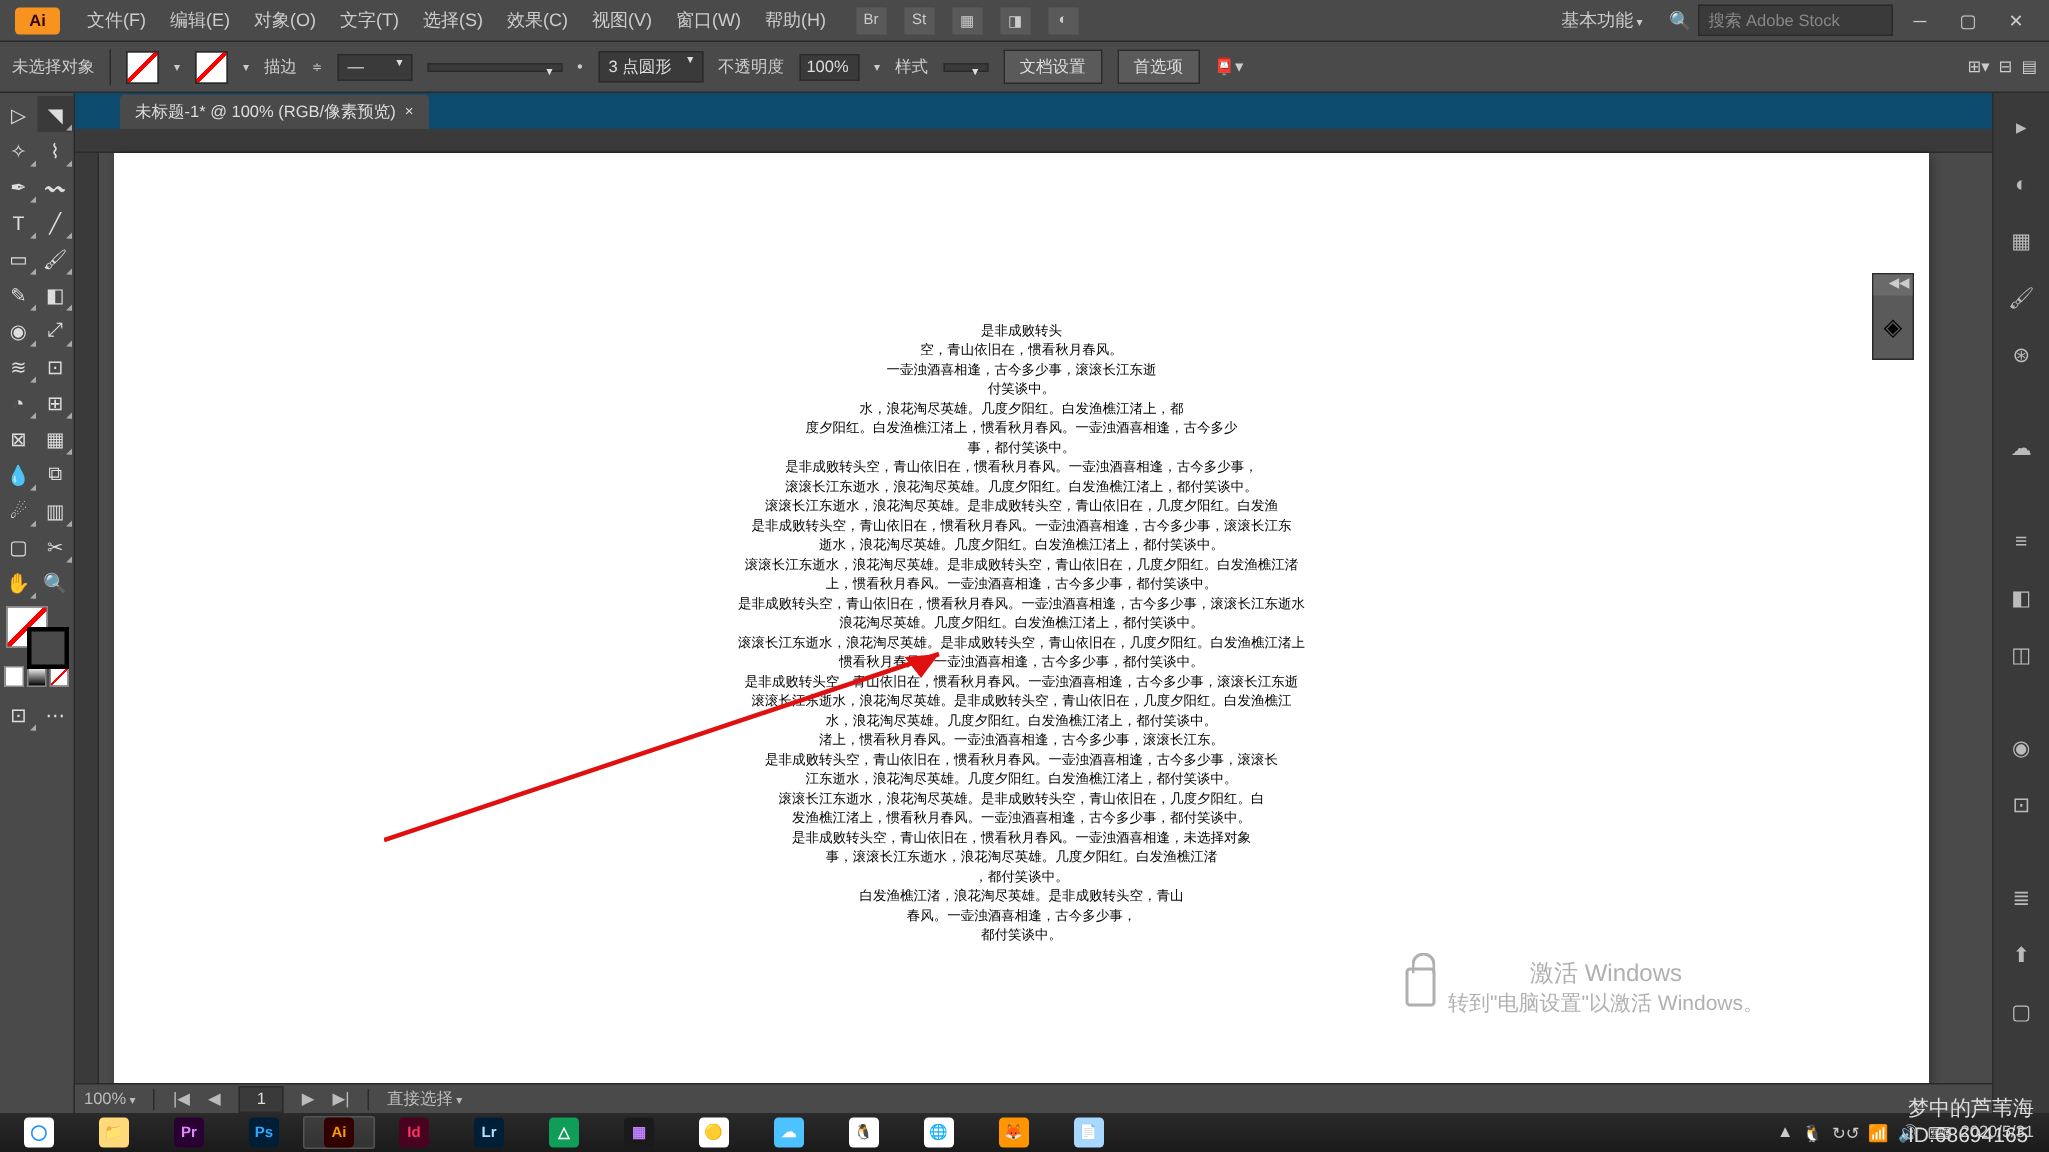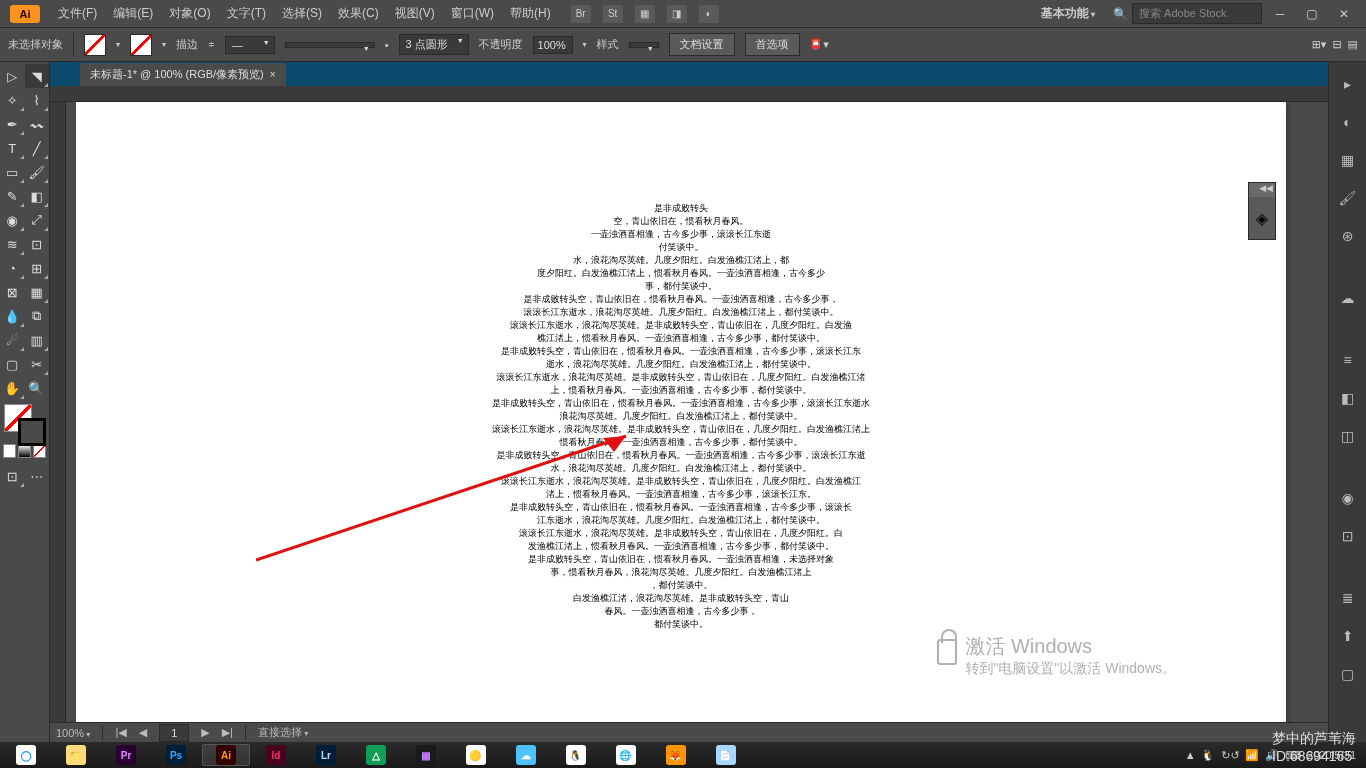--- a/index.html
+++ b/index.html
@@ -5,21 +5,21 @@
 * { margin: 0; padding: 0; box-sizing: border-box; font-family: "Microsoft YaHei", sans-serif; }
 body { background: #4a4a4a; width: 1366px; height: 768px; overflow: hidden; position: relative; }
 
 
 .menubar { height: 28px; background: #4a4a4a; display: flex; align-items: center; color: #ccc; font-size: 12px; border-bottom: 1px solid #2a2a2a; }
 .app-icon { width: 30px; height: 18px; background: #f7931e; color: #330000; font-weight: bold; display: flex; align-items: center; justify-content: center; margin: 0 10px; border-radius: 3px; font-size: 11px; }
 .menu-item { padding: 0 8px; cursor: pointer; }
 .menubar-icons { display: flex; align-items: center; gap: 12px; margin-left: 12px; }
 .mb-icon { width: 20px; height: 18px; background: #5a5a5a; display: flex; align-items: center; justify-content: center; font-size: 10px; color: #ccc; }
 .menubar-right { margin-left: auto; display: flex; align-items: center; gap: 4px; margin-right: 8px; }
-.basic-fn { padding: 2px 8px; margin-right: 6px; font-weight: bold; }
+.basic-fn { padding: 2px 8px; margin-right: 6px; }
 .search-box { background: #3a3a3a; border: 1px solid #2a2a2a; padding: 2px 6px; font-size: 11px; color: #888; width: 130px; }
 .win-btn { width: 28px; height: 18px; color: #ccc; display: flex; align-items: center; justify-content: center; cursor: pointer; }
 
 
 .controlbar { height: 34px; background: #4a4a4a; display: flex; align-items: center; color: #ccc; font-size: 11px; padding: 0 8px; gap: 10px; border-bottom: 1px solid #2a2a2a; }
 .ctrl-swatch { width: 22px; height: 22px; border: 1px solid #2a2a2a; background: linear-gradient(135deg, #fff 0%, #fff 45%, #f00 45%, #f00 55%, #fff 55%); }
 .ctrl-sep { width: 1px; height: 24px; background: #2a2a2a; }
 .ctrl-input { background: #3a3a3a; border: 1px solid #2a2a2a; color: #ddd; padding: 2px 4px; font-size: 11px; }
 .ctrl-drop { background: #3a3a3a; border: 1px solid #2a2a2a; color: #ddd; padding: 2px 16px 2px 6px; font-size: 11px; position: relative; }
 .ctrl-drop::after { content: '▼'; position: absolute; right: 4px; font-size: 7px; }
@@ -53,38 +53,38 @@
 .ruler-h { height: 16px; background: #3a3a3a; border-bottom: 1px solid #2a2a2a; }
 .ruler-v { width: 16px; position: absolute; top: 16px; bottom: 0; left: 0; background: #3a3a3a; border-right: 1px solid #2a2a2a; }
 .canvas-view { position: absolute; top: 16px; left: 16px; right: 0; bottom: 20px; background: #4a4a4a; }
 .artboard { position: absolute; top: 0; left: 10px; width: 1210px; height: 636px; background: #fff; box-shadow: 2px 2px 6px rgba(0,0,0,0.3); }
 .red-arrow { position: absolute; pointer-events: none; }
 .nav-panel { position: absolute; top: 80px; right: 10px; width: 28px; background: #5a5a5a; border: 1px solid #2a2a2a; }
 .nav-head { height: 14px; background: #6a6a6a; display: flex; justify-content: flex-end; font-size: 9px; color: #ccc; padding: 0 2px; }
 .nav-body { height: 42px; display: flex; align-items: center; justify-content: center; }
 
 
-.text-circle { position: absolute; top: 100px; left: 50%; transform: translateX(-50%); width: 480px; font-size: 9px; line-height: 13px; color: #000; text-align: center; font-family: SimSun, serif; }
+.text-circle { position: absolute; top: 112px; left: 50%; transform: translateX(-50%); width: 480px; font-size: 9px; line-height: 13px; color: #000; text-align: center; font-family: SimSun, serif; }
 .text-circle .line { white-space: nowrap; overflow: hidden; }
 
 
 .statusbar { height: 20px; background: #4a4a4a; display: flex; align-items: center; color: #bbb; font-size: 11px; border-top: 1px solid #2a2a2a; padding: 0 6px; gap: 12px; }
 .st-sep { width: 1px; height: 14px; background: #2a2a2a; }
 .st-drop::after { content: ' ▾'; font-size: 8px; }
 
 
 .right-rail { width: 38px; background: #3a3a3a; border-left: 1px solid #2a2a2a; display: flex; flex-direction: column; align-items: center; padding-top: 10px; gap: 14px; }
 .rail-icon { width: 24px; height: 24px; color: #bbb; display: flex; align-items: center; justify-content: center; font-size: 14px; cursor: pointer; }
 .rail-gap { height: 10px; }
 
 
 .watermark { position: absolute; right: 110px; bottom: 60px; color: #b0b0b0; font-size: 14px; display: flex; gap: 8px; align-items: flex-start; }
 .wm-lock { width: 20px; height: 26px; border: 2px solid #b0b0b0; border-radius: 3px; margin-top: 6px; position: relative; }
 .wm-lock::before { content: ''; width: 12px; height: 12px; border: 2px solid #b0b0b0; border-bottom: none; border-radius: 12px 12px 0 0; position: absolute; top: -12px; left: 2px; }
-.wm-big { font-size: 20px; }
+.wm-big { font-size: 16px; text-align: center; }
 
 
 .taskbar { position: absolute; bottom: 0; left: 0; right: 0; height: 26px; background: linear-gradient(#2a2a2a, #1a1a1a); display: flex; align-items: center; padding: 0 2px; gap: 2px; }
 .tb-item { height: 22px; width: 48px; display: flex; align-items: center; justify-content: center; border-radius: 2px; cursor: pointer; }
 .tb-item.active { background: rgba(255,255,255,0.1); border: 1px solid #555; }
 .tb-icon { width: 20px; height: 20px; border-radius: 3px; display: flex; align-items: center; justify-content: center; font-size: 10px; font-weight: bold; }
 .tray { margin-left: auto; display: flex; align-items: center; gap: 6px; color: #ccc; font-size: 11px; padding-right: 8px; }
 .overlay-text { position: absolute; right: 10px; bottom: 4px; color: #ddd; font-size: 14px; pointer-events: none; }
 
 svg { display: block; }
@@ -238,39 +238,38 @@
               <div class="line">是非成败转头</div>
               <div class="line">空，青山依旧在，惯看秋月春风。</div>
               <div class="line">一壶浊酒喜相逢，古今多少事，滚滚长江东逝</div>
               <div class="line">付笑谈中。</div>
               <div class="line">水，浪花淘尽英雄。几度夕阳红。白发渔樵江渚上，都</div>
               <div class="line">度夕阳红。白发渔樵江渚上，惯看秋月春风。一壶浊酒喜相逢，古今多少</div>
               <div class="line">事，都付笑谈中。</div>
               <div class="line">是非成败转头空，青山依旧在，惯看秋月春风。一壶浊酒喜相逢，古今多少事，</div>
               <div class="line">滚滚长江东逝水，浪花淘尽英雄。几度夕阳红。白发渔樵江渚上，都付笑谈中。</div>
               <div class="line">滚滚长江东逝水，浪花淘尽英雄。是非成败转头空，青山依旧在，几度夕阳红。白发渔</div>
-              <div class="line">樵江渚上，惯看秋月春风。一壶浊酒喜相逢，古今多少事，都付笑谈中。</div>
               <div class="line">是非成败转头空，青山依旧在，惯看秋月春风。一壶浊酒喜相逢，古今多少事，滚滚长江东</div>
               <div class="line">逝水，浪花淘尽英雄。几度夕阳红。白发渔樵江渚上，都付笑谈中。</div>
               <div class="line">滚滚长江东逝水，浪花淘尽英雄。是非成败转头空，青山依旧在，几度夕阳红。白发渔樵江渚</div>
               <div class="line">上，惯看秋月春风。一壶浊酒喜相逢，古今多少事，都付笑谈中。</div>
               <div class="line">是非成败转头空，青山依旧在，惯看秋月春风。一壶浊酒喜相逢，古今多少事，滚滚长江东逝水</div>
               <div class="line">浪花淘尽英雄。几度夕阳红。白发渔樵江渚上，都付笑谈中。</div>
               <div class="line">滚滚长江东逝水，浪花淘尽英雄。是非成败转头空，青山依旧在，几度夕阳红。白发渔樵江渚上</div>
               <div class="line">惯看秋月春风。一壶浊酒喜相逢，古今多少事，都付笑谈中。</div>
               <div class="line">是非成败转头空，青山依旧在，惯看秋月春风。一壶浊酒喜相逢，古今多少事，滚滚长江东逝</div>
+              <div class="line">滚滚长江东逝水，浪花淘尽英雄。是非成败转头空，青山依旧在，几度夕阳红。白发渔樵江</div>
               <div class="line">水，浪花淘尽英雄。几度夕阳红。白发渔樵江渚上，都付笑谈中。</div>
-              <div class="line">滚滚长江东逝水，浪花淘尽英雄。是非成败转头空，青山依旧在，几度夕阳红。白发渔樵江</div>
               <div class="line">渚上，惯看秋月春风。一壶浊酒喜相逢，古今多少事，滚滚长江东。</div>
               <div class="line">是非成败转头空，青山依旧在，惯看秋月春风。一壶浊酒喜相逢，古今多少事，滚滚长</div>
               <div class="line">江东逝水，浪花淘尽英雄。几度夕阳红。白发渔樵江渚上，都付笑谈中。</div>
               <div class="line">滚滚长江东逝水，浪花淘尽英雄。是非成败转头空，青山依旧在，几度夕阳红。白</div>
               <div class="line">发渔樵江渚上，惯看秋月春风。一壶浊酒喜相逢，古今多少事，都付笑谈中。</div>
               <div class="line">是非成败转头空，青山依旧在，惯看秋月春风。一壶浊酒喜相逢，未选择对象</div>
-              <div class="line">事，惯看秋月春风，浪花淘尽英雄。几度夕阳红。白发渔樵江渚上</div>
+              <div class="line">事，滚滚长江东逝水，浪花淘尽英雄。几度夕阳红。白发渔樵江渚</div>
               <div class="line">，都付笑谈中。</div>
               <div class="line">白发渔樵江渚，浪花淘尽英雄。是非成败转头空，青山</div>
               <div class="line">春风。一壶浊酒喜相逢，古今多少事，</div>
               <div class="line">都付笑谈中。</div>
             </div>
           <svg class="red-arrow" style="top:330px;left:180px" width="380" height="130">
             <line x1="0" y1="128" x2="370" y2="4" stroke="#e01010" stroke-width="3"></line>
             <polygon points="370,4 347,6 358,20" fill="#e01010"></polygon>
           </svg>
           <div class="nav-panel">

